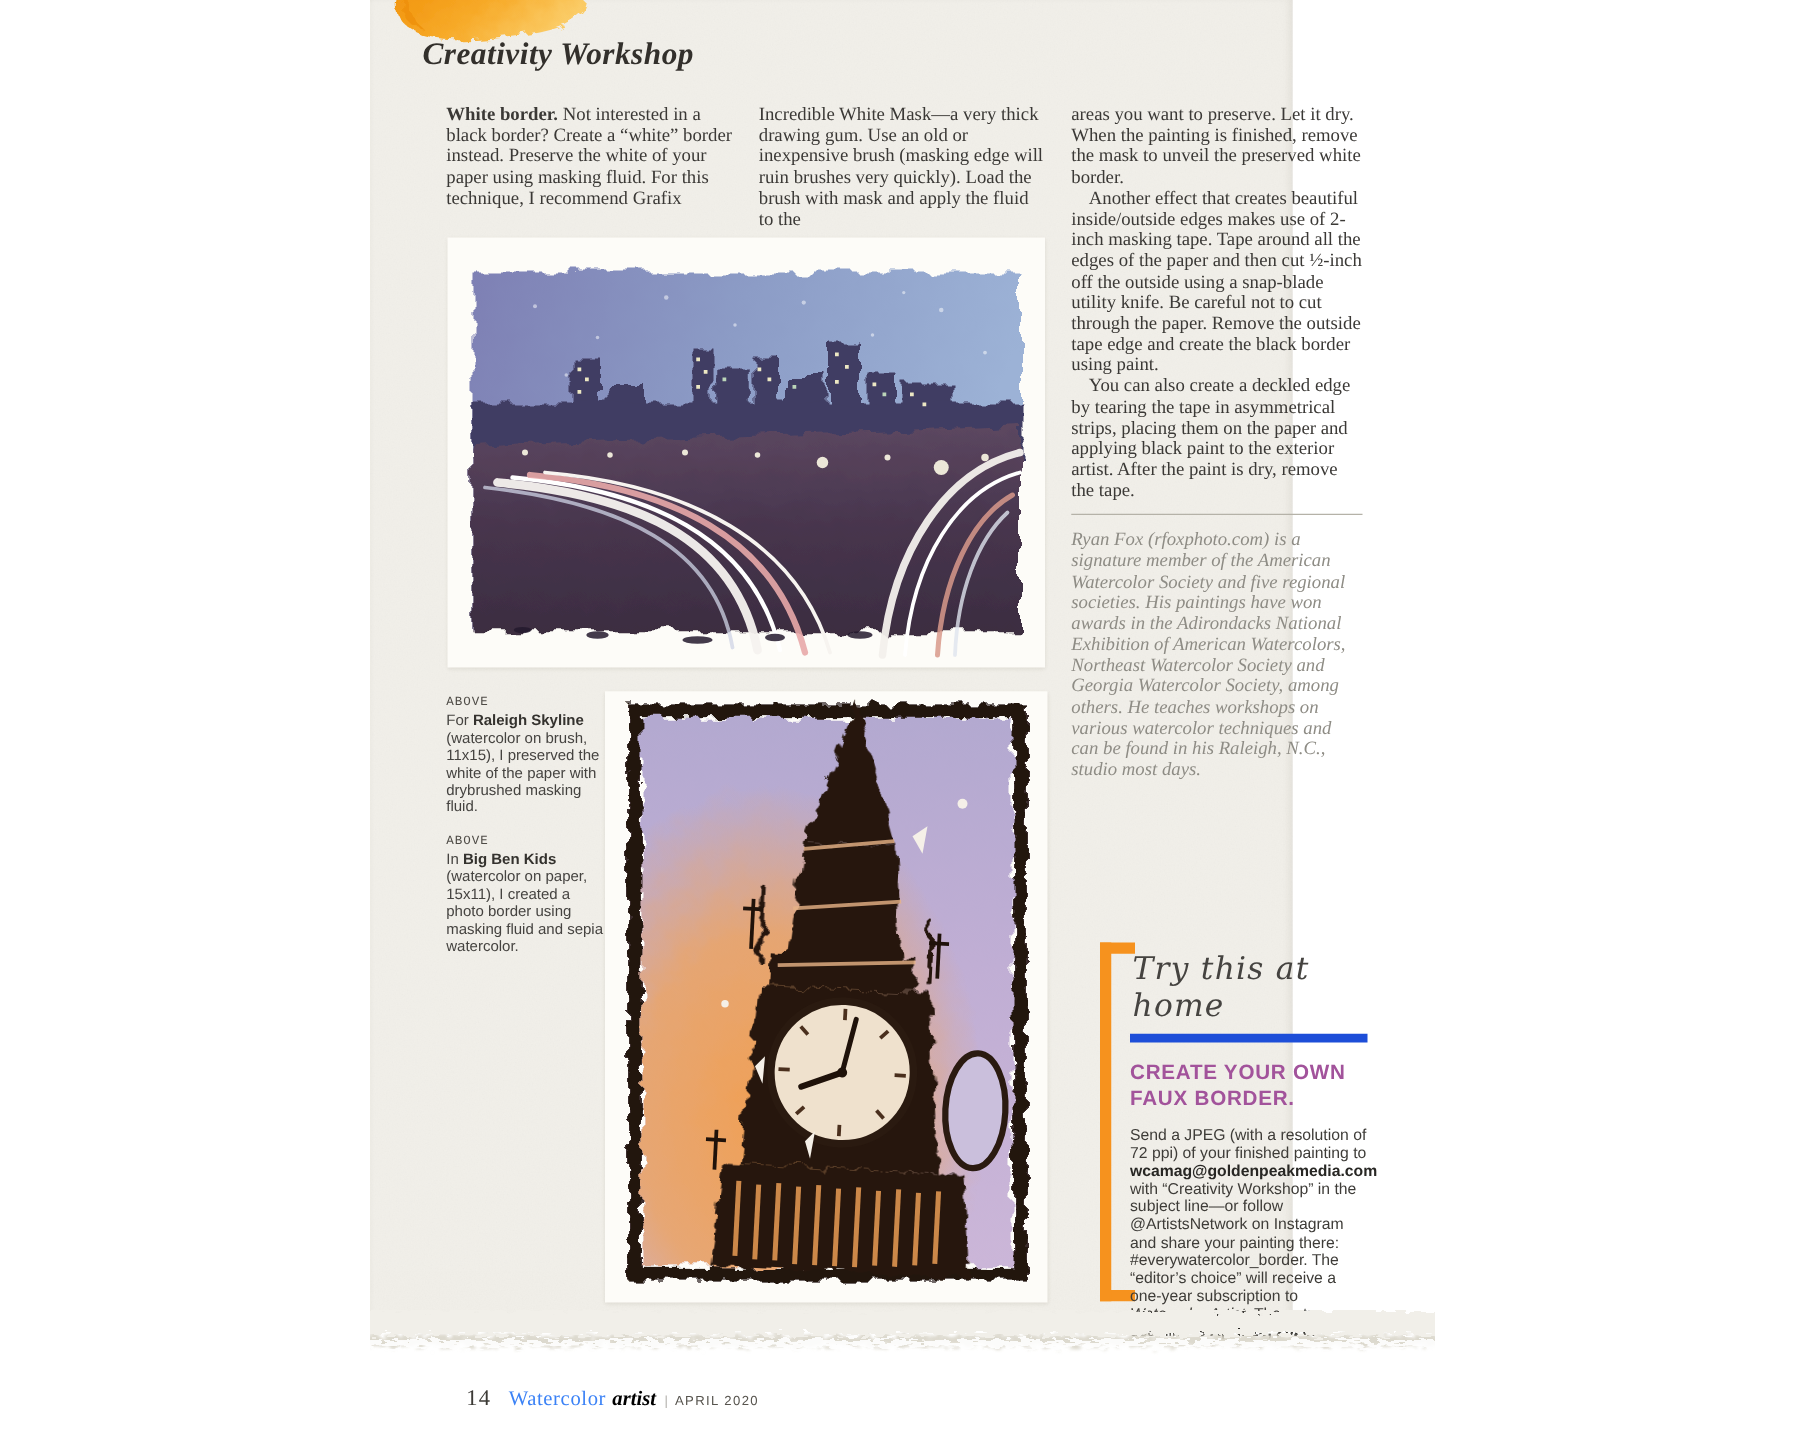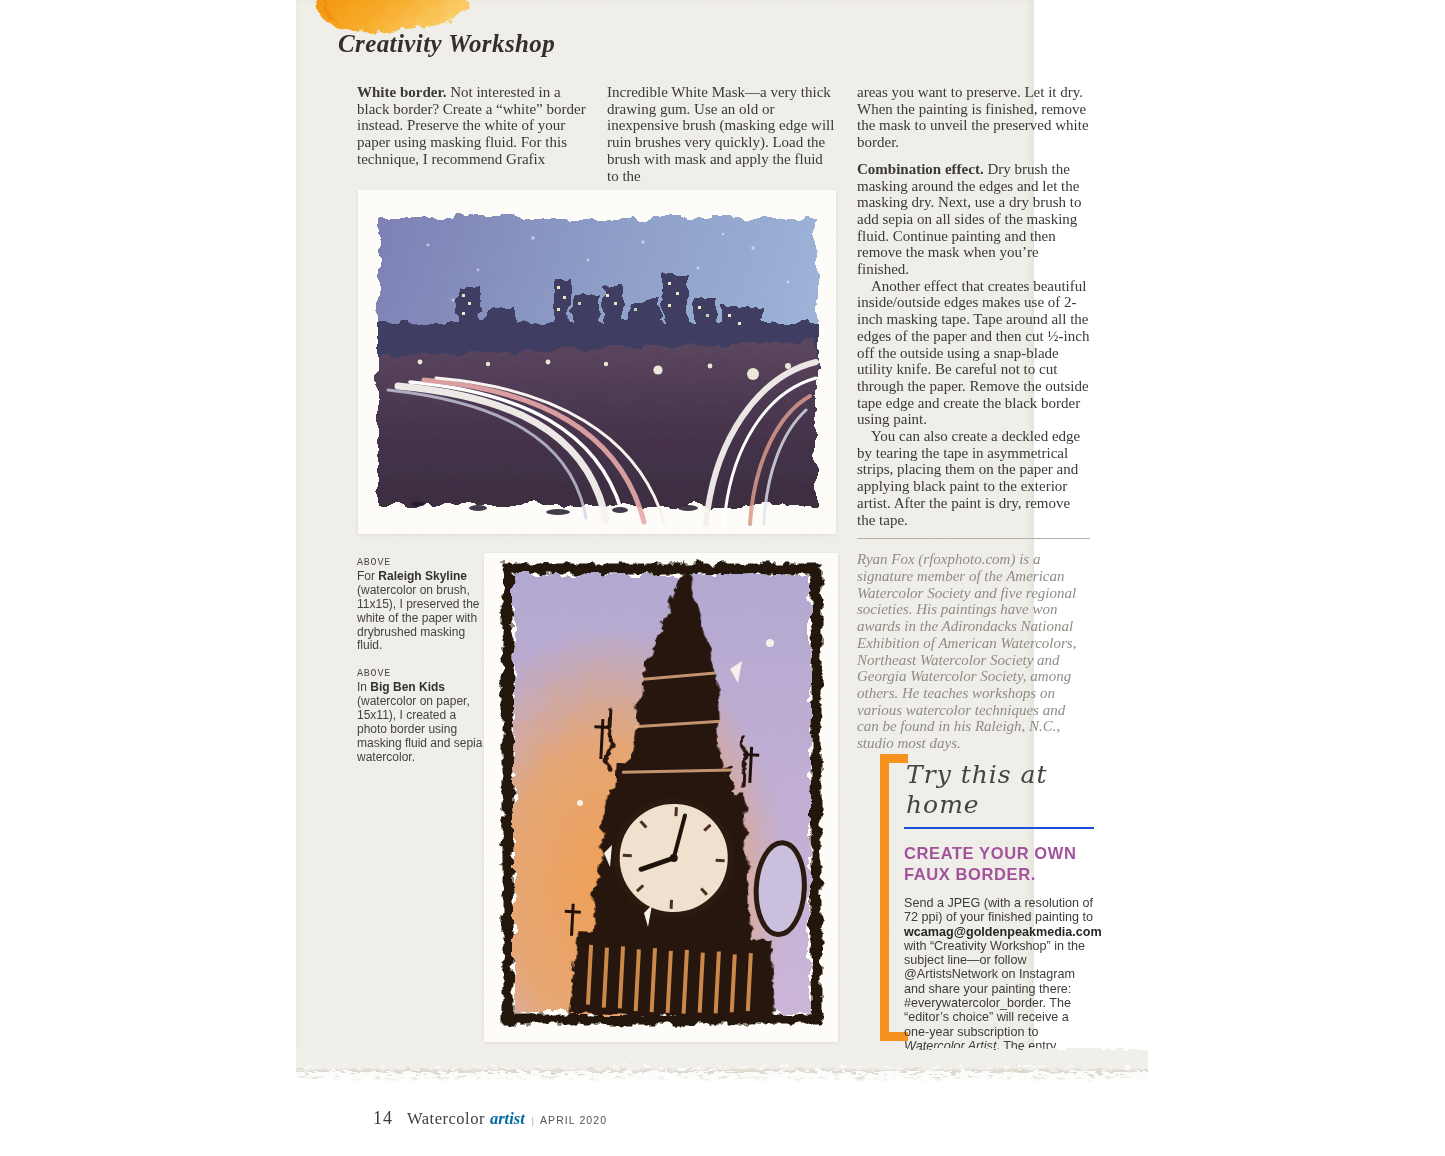--- a/index.html
+++ b/index.html
@@ -41,35 +41,35 @@
   .cap-gap{margin-top:14px;}
   .captions .b{color:#34322e;margin-top:41px;}
 
   
   .try-box{position:absolute;left:584px;top:754px;width:214px;}
   .bracket{position:absolute;left:0;top:0;width:28px;height:287px;
         border-left:9px solid #f6921e;border-top:9px solid #f6921e;border-bottom:9px solid #f6921e;
         box-sizing:border-box;}
   .try-content{position:relative;margin-left:24px;width:190px;}
   .script-title{font-family:"DejaVu Serif",serif;font-style:italic;font-size:25px;line-height:30px;
-        color:#454340;letter-spacing:1px;border-bottom:2px solid #1d4ed8;padding:6px 0 7px 2px;}
+        color:#454340;letter-spacing:1px;border-bottom:7px solid #1d4ed8;padding:6px 0 7px 2px;}
   .box-headline{font-family:"Liberation Sans",sans-serif;font-weight:bold;font-size:16.5px;
         line-height:20.5px;letter-spacing:0.6px;color:#a2539b;margin-top:14px;}
   .box-body{font-family:"Liberation Sans",sans-serif;font-size:12.6px;line-height:14.3px;
         color:#3e3c38;margin:12px 0 0 0;}
   .box-body .b{color:#282724;}
 
   
   .torn-edge{position:absolute;left:296px;top:1048px;}
 
   
   .footer{position:absolute;left:327px;top:1108px;display:flex;align-items:baseline;color:#3c3a36;margin-left:46px;}
   .pg-num{font-size:18px;letter-spacing:1px;}
-  .mag{font-size:16.5px;margin-left:14px;letter-spacing:0.5px;color:#404040;}
-  .mag-it{font-size:16.5px;font-weight:bold;font-style:italic;margin-left:5px;color:#0369a1;}
+  .mag{font-size:16.5px;margin-left:14px;letter-spacing:0.5px;color:#3b82f6;}
+  .mag-it{font-size:16.5px;font-weight:bold;font-style:italic;margin-left:5px;color:#000000;}
   .foot-div{font-size:11px;margin-left:7px;color:#8a877f;}
   .issue{font-family:"Liberation Sans",sans-serif;font-size:10.5px;letter-spacing:1.1px;
         margin-left:6px;color:#57544e;}
 </style>
 </head>
 <body>
 
 <div class="canvas">
 
   <div class="page">
@@ -105,21 +105,20 @@
     <div class="col col1">
       <p><span class="b">White border. </span><span>Not interested in a black border? Create a “white” border instead. Preserve the white of your paper using masking fluid. For this technique, I recommend Grafix</span></p>
     </div>
 
     <div class="col col2">
       <p><span>Incredible White Mask—a very thick drawing gum. Use an old or inexpensive brush (masking edge will ruin brushes very quickly). Load the brush with mask and apply the fluid to the</span></p>
     </div>
 
     <div class="col col3">
       <p><span>areas you want to preserve. Let it dry. When the painting is finished, remove the mask to unveil the preserved white border.</span></p>
-      <p class="mt"><span class="b">Combination effect. </span><span>Dry brush the masking around the edges and let the masking dry. Next, use a dry brush to add sepia on all sides of the masking fluid. Continue painting and then remove the mask when you’re finished.</span></p>
       <p class="indent"><span>Another effect that creates beautiful inside/outside edges makes use of 2-inch masking tape. Tape around all the edges of the paper and then cut ½-inch off the outside using a snap-blade utility knife. Be careful not to cut through the paper. Remove the outside tape edge and create the black border using paint.</span></p>
       <p class="indent"><span>You can also create a deckled edge by tearing the tape in asymmetrical strips, placing them on the paper and applying black paint to the exterior artist. After the paint is dry, remove the tape.</span></p>
       <hr class="bio-divider">
       <p class="bio"><span>Ryan Fox (rfoxphoto.com) is a signature member of the American Watercolor Society and five regional societies. His paintings have won awards in the Adirondacks National Exhibition of American Watercolors, Northeast Watercolor Society and Georgia Watercolor Society, among others. He teaches workshops on various watercolor techniques and can be found in his Raleigh, N.C., studio most days.</span></p>
     </div>
 
     <figure class="painting painting-1">
       <svg width="478" height="344" viewBox="0 0 478 344">
         <defs>
           <linearGradient id="p1sky" x1="0" y1="0" x2="1" y2="0.2">

